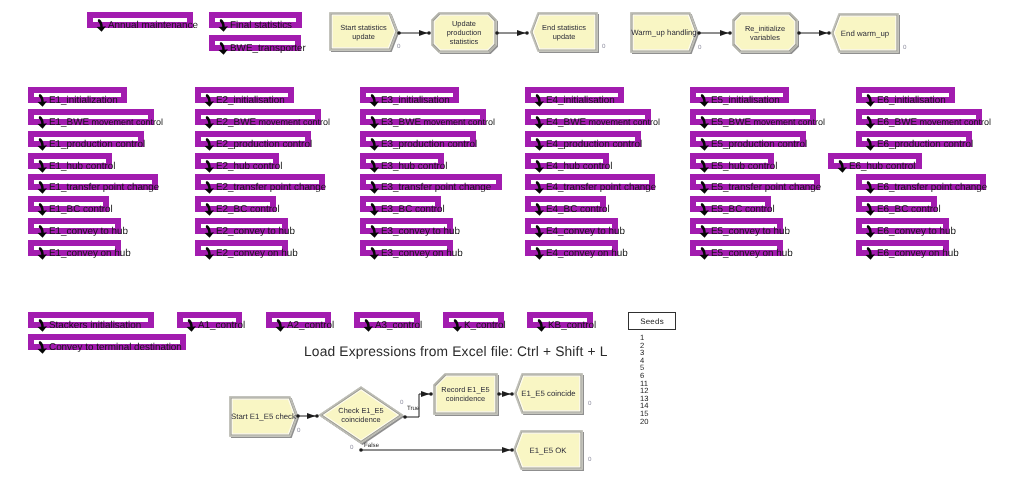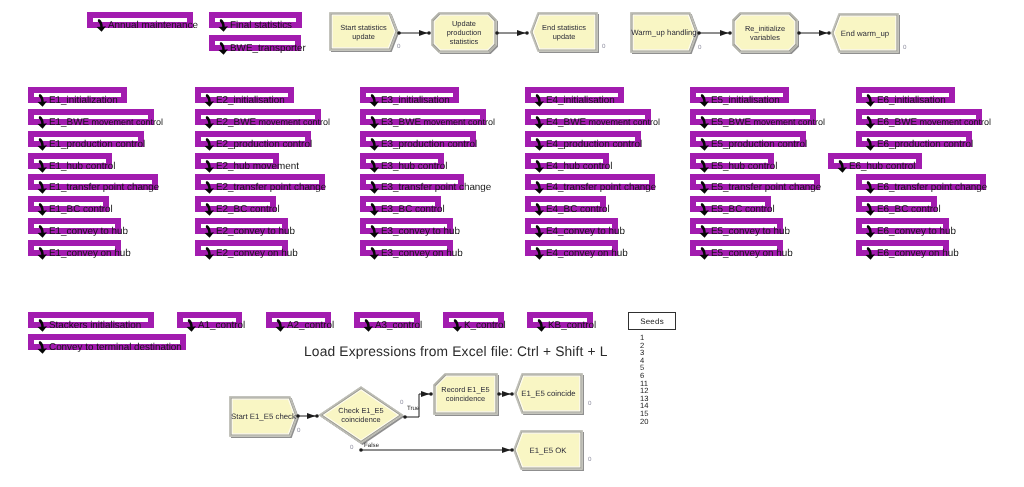--- a/index.html
+++ b/index.html
@@ -152,21 +152,21 @@
           </svg>
         </span>
         <span class="tx">E2_production control</span>
       </div>
       <div class="lbl" style="left: 195px; top: 153px; width: 84px;">
         <span class="ic">
           <svg viewBox="0 0 10 12.5" width="10.4" height="13" aria-hidden="true">
             <path d="M1.8 1.1 C1.8 0.3 2.6 -0.1 3.4 0.3 C5.4 1.6 6.4 4.0 6.5 7.5 L9.6 6.9 L5.4 12.3 L0.5 7.6 L4.1 7.5 C4.0 5.0 3.3 3.4 1.8 2.3 Z" fill="#060606"></path>
           </svg>
         </span>
-        <span class="tx">E2_hub movement</span>
+        <span class="tx">E2_hub control</span>
       </div>
       <div class="lbl" style="left: 195px; top: 174px; width: 130px;">
         <span class="ic">
           <svg viewBox="0 0 10 12.5" width="10.4" height="13" aria-hidden="true">
             <path d="M1.8 1.1 C1.8 0.3 2.6 -0.1 3.4 0.3 C5.4 1.6 6.4 4.0 6.5 7.5 L9.6 6.9 L5.4 12.3 L0.5 7.6 L4.1 7.5 C4.0 5.0 3.3 3.4 1.8 2.3 Z" fill="#060606"></path>
           </svg>
         </span>
         <span class="tx">E2_transfer point change</span>
       </div>
       <div class="lbl" style="left: 195px; top: 196px; width: 81px;">
@@ -218,21 +218,21 @@
         <span class="tx">E3_production control</span>
       </div>
       <div class="lbl" style="left: 360px; top: 153px; width: 84px;">
         <span class="ic">
           <svg viewBox="0 0 10 12.5" width="10.4" height="13" aria-hidden="true">
             <path d="M1.8 1.1 C1.8 0.3 2.6 -0.1 3.4 0.3 C5.4 1.6 6.4 4.0 6.5 7.5 L9.6 6.9 L5.4 12.3 L0.5 7.6 L4.1 7.5 C4.0 5.0 3.3 3.4 1.8 2.3 Z" fill="#060606"></path>
           </svg>
         </span>
         <span class="tx">E3_hub control</span>
       </div>
-      <div class="lbl" style="left: 360px; top: 174px; width: 104px; padding-left: 8px;">
+      <div class="lbl" style="left: 360px; top: 174px; width: 142px; padding-left: 8px;">
         <span class="ic">
           <svg viewBox="0 0 10 12.5" width="10.4" height="13" aria-hidden="true">
             <path d="M1.8 1.1 C1.8 0.3 2.6 -0.1 3.4 0.3 C5.4 1.6 6.4 4.0 6.5 7.5 L9.6 6.9 L5.4 12.3 L0.5 7.6 L4.1 7.5 C4.0 5.0 3.3 3.4 1.8 2.3 Z" fill="#060606"></path>
           </svg>
         </span>
         <span class="tx">E3_transfer point change</span>
       </div>
       <div class="lbl" style="left: 360px; top: 196px; width: 81px;">
         <span class="ic">
           <svg viewBox="0 0 10 12.5" width="10.4" height="13" aria-hidden="true">

